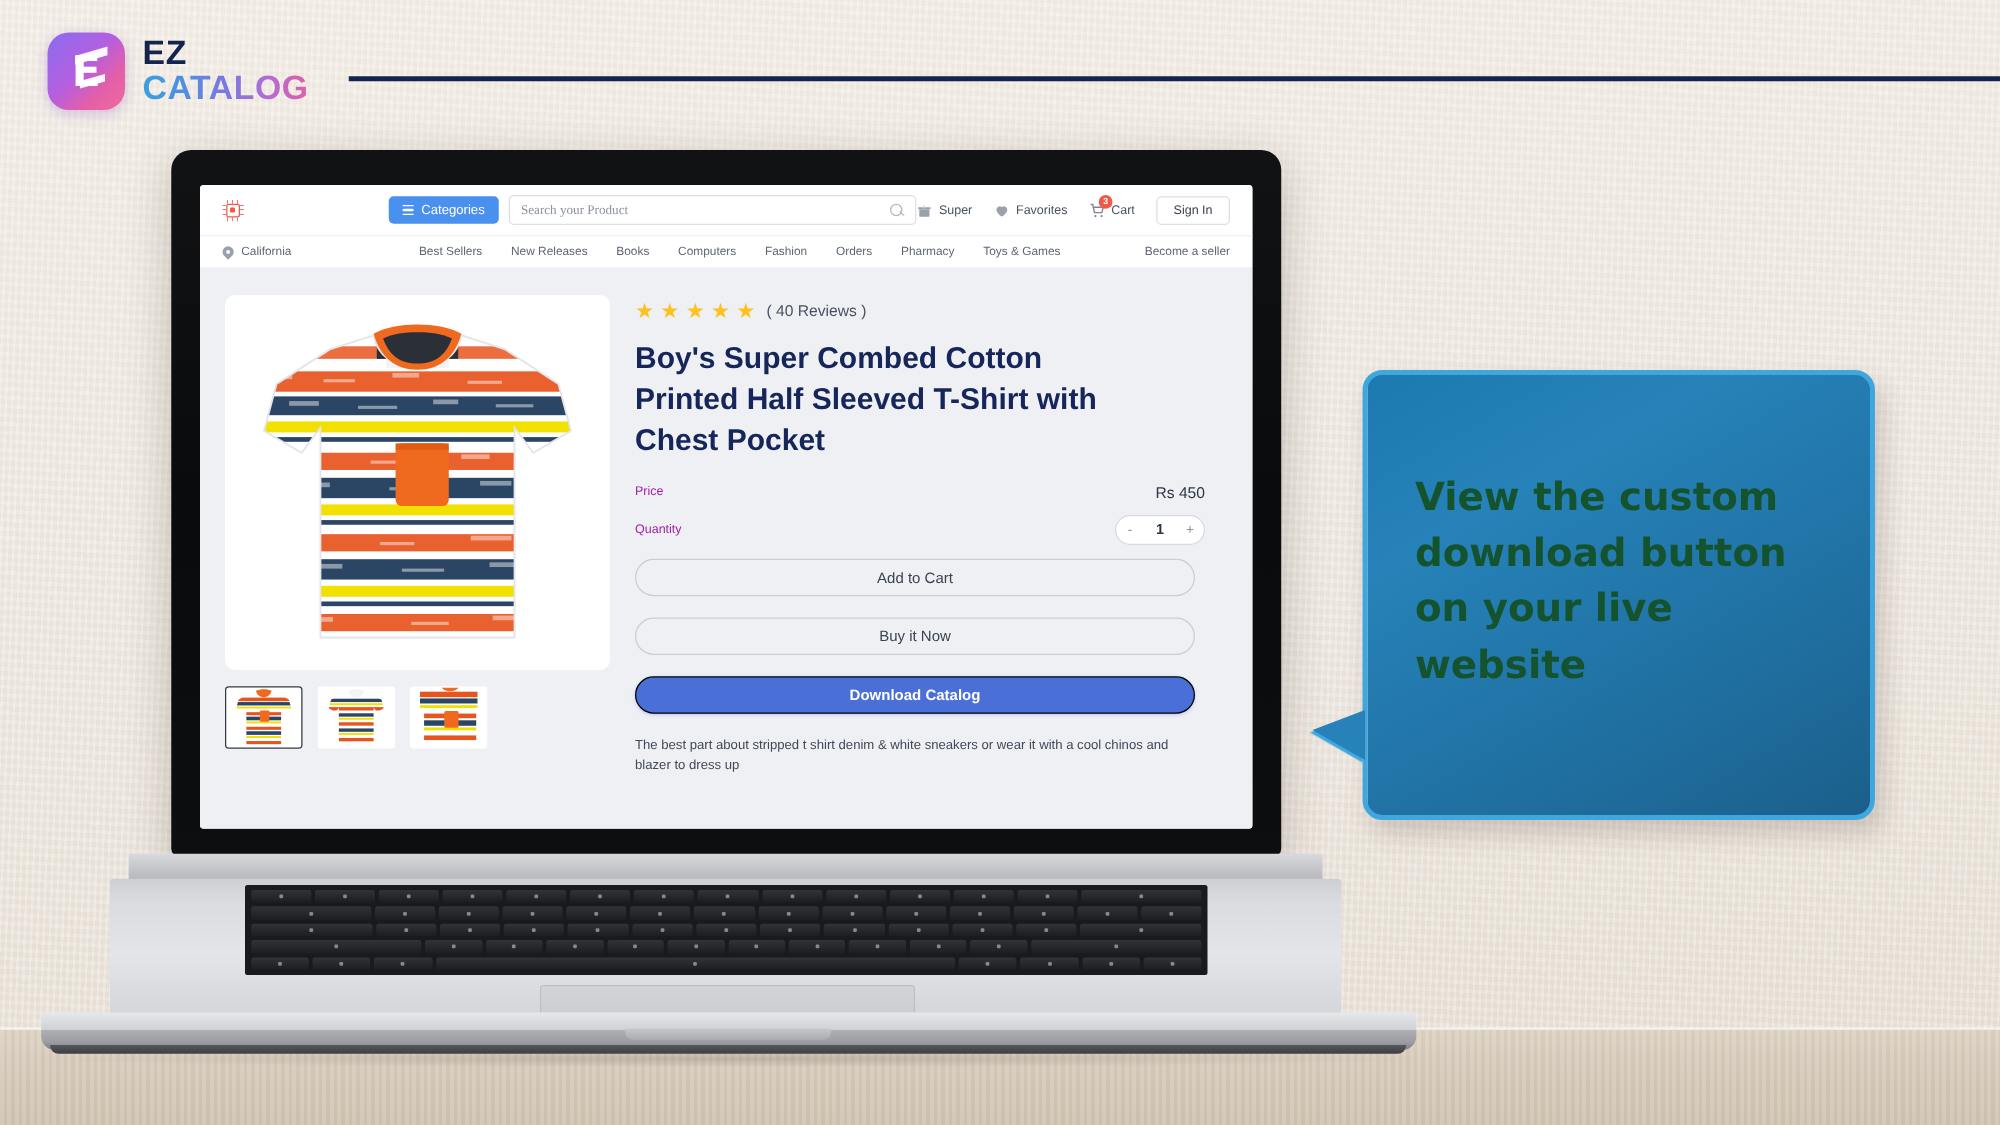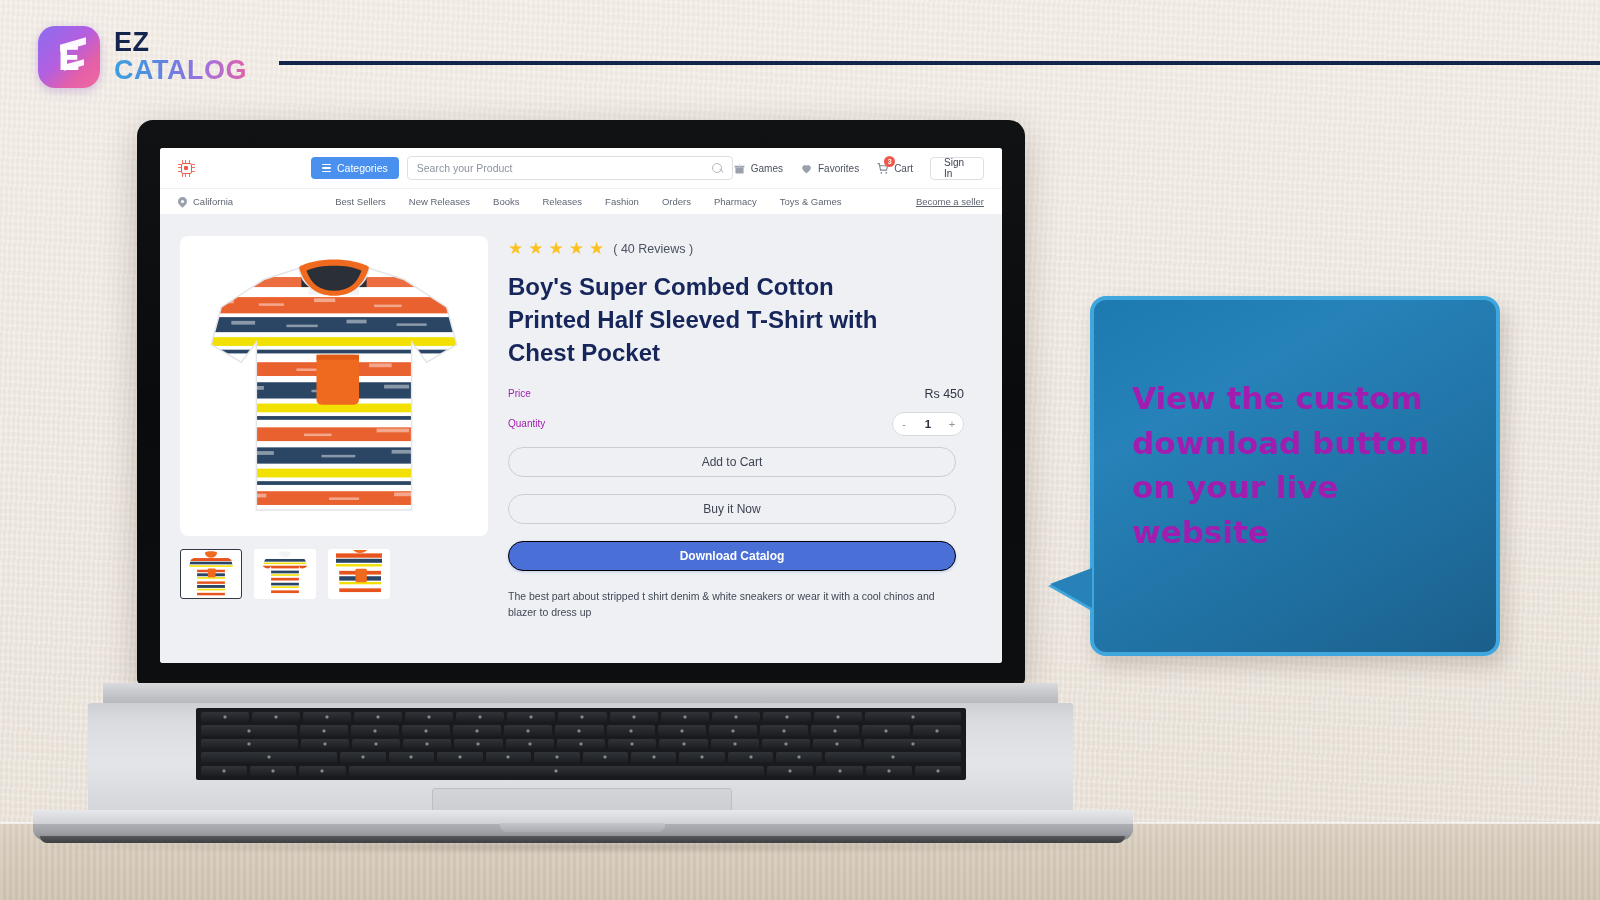--- a/index.html
+++ b/index.html
@@ -117,21 +117,21 @@
   }
   .cat-btn .bars { display:flex; flex-direction:column; gap:2px; }
   .cat-btn .bars i { display:block; width:9px; height:1.5px; background:#fff; border-radius:1px; }
   .search-wrap {
     margin-left:8px; width:326px; height:24px; background:#fff;
     border:1px solid #dcdfe4; border-radius:4px; display:flex; align-items:center;
     padding:0 9px; flex:none;
   }
   .search-wrap input {
     flex:1; border:none; outline:none; font-size:10.5px; color:#5d6470;
-    font-family:Liberation Sans, sans-serif; background:transparent;
+    font-family:Liberation Serif, serif; background:transparent;
   }
   .search-wrap input::placeholder { color:#8c939e; }
   .search-ico { width:11px; height:11px; position:relative; flex:none; opacity:.5; }
   .search-ico:before {
     content:""; position:absolute; left:0; top:0; width:8px; height:8px;
     border:1.3px solid #6b7280; border-radius:50%;
   }
   .search-ico:after {
     content:""; position:absolute; left:7px; top:7px; width:4.5px; height:1.3px;
     background:#6b7280; transform:rotate(45deg);
@@ -159,21 +159,21 @@
   .pin:before {
     content:""; position:absolute; left:0; top:0; width:9px; height:9px;
     background:#9aa1ab; border-radius:50% 50% 50% 0; transform:rotate(-45deg);
   }
   .pin:after {
     content:""; position:absolute; left:3px; top:3px; width:3px; height:3px;
     background:#fff; border-radius:50%;
   }
   .subnav { margin-left:102px; display:flex; align-items:center; gap:23px; }
   .subnav span { cursor:pointer; white-space:nowrap; }
-  .seller { margin-left:auto; cursor:pointer;text-decoration:underline; }
+  .seller { margin-left:auto; cursor:pointer; }
 
   
   .product {
     display:flex; padding:22px 20px 0 20px; gap:20px; height:calc(100% - 66px);
     background:#eef0f4;
   }
   .gallery { width:308px; flex:none; }
   .main-img {
     width:308px; height:300px; background:#fff; border-radius:8px;
     display:flex; align-items:center; justify-content:center; overflow:hidden;
@@ -290,21 +290,21 @@
     box-shadow: 6px 10px 20px rgba(80,70,60,.22);
   }
   #bubble-tail {
     position:absolute; left:-40px; top:272px; width:0; height:0;
     border-style:solid; border-width:16px 42px 24px 0;
     border-color: transparent #2682b8 transparent transparent;
     filter: drop-shadow(-2px 2px 0 #3fa7dd);
   }
   #bubble-text {
     position:absolute; left:42px; top:80px; width:330px;
-    color:#a21caf; font-size:31px; font-weight:bold; line-height:1.44;
+    color:#14532d; font-size:31px; font-weight:bold; line-height:1.44;
     font-family:"DejaVu Sans", sans-serif;
   }
 </style>
 </head>
 <body>
 
 <div id="scene">
   <div id="wall-texture"></div>
   <div id="desk-edge"></div>
   <div id="desk"></div>
@@ -351,21 +351,21 @@
 
         <div class="top-actions">
 
           <div class="act">
             <span class="ico">
               <svg width="13" height="13" viewBox="0 0 24 24" fill="#9aa1ab">
                 <path d="M3 7h18v3H3zM4.5 10.5h15V20a1 1 0 0 1-1 1h-13a1 1 0 0 1-1-1z"></path>
                 <path d="M11 4h2v5h-2z" fill="#cdd2d9"></path>
               </svg>
             </span>
-            <span>Games</span>
+            <span>Super</span>
           </div>
 
           <div class="act">
             <span class="ico">
               <svg width="13" height="13" viewBox="0 0 24 24" fill="#9aa1ab">
                 <path d="M12 21s-8-5-8-10.2A4.8 4.8 0 0 1 12 7a4.8 4.8 0 0 1 8 3.8C20 16 12 21 12 21z"></path>
               </svg>
             </span>
             <span>Favorites</span>
           </div>
@@ -388,21 +388,21 @@
 
       <div class="site-sub">
         <div class="loc">
           <span class="pin"></span>
           <span>California</span>
         </div>
         <div class="subnav">
           <span>Best Sellers</span>
           <span>New Releases</span>
           <span>Books</span>
-          <span>Releases</span>
+          <span>Computers</span>
           <span>Fashion</span>
           <span>Orders</span>
           <span>Pharmacy</span>
           <span>Toys &amp; Games</span>
         </div>
         <span class="seller">Become a seller</span>
       </div>
 
       <div class="product">
 

